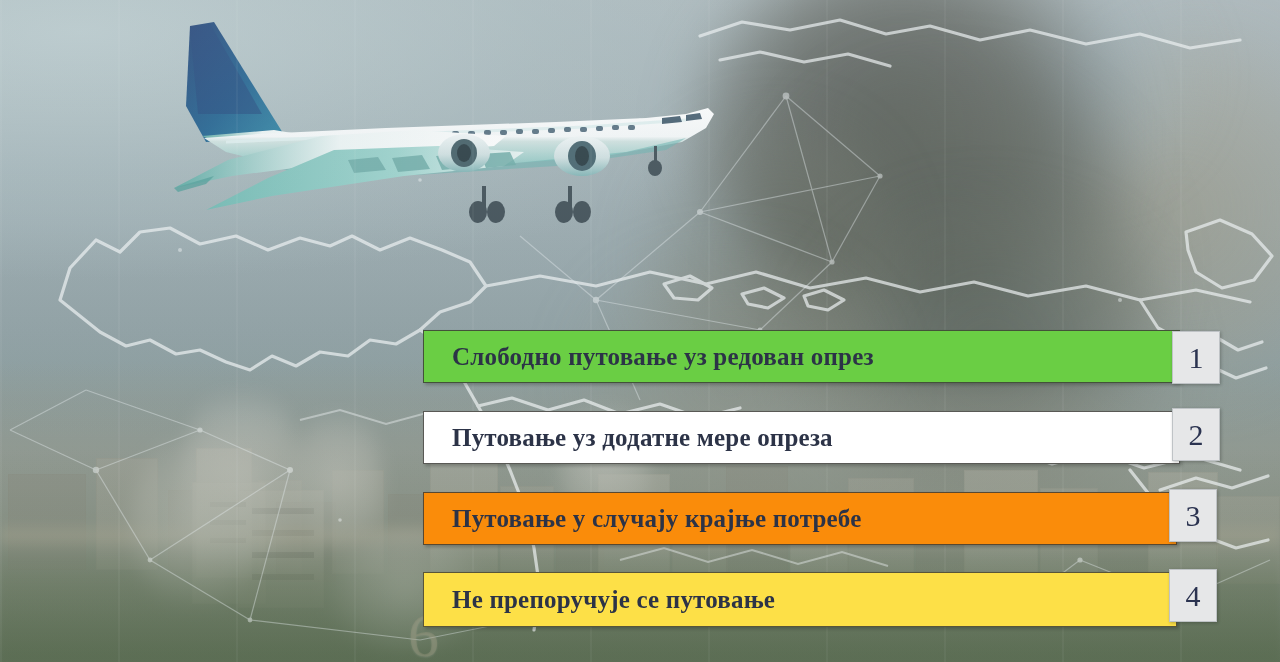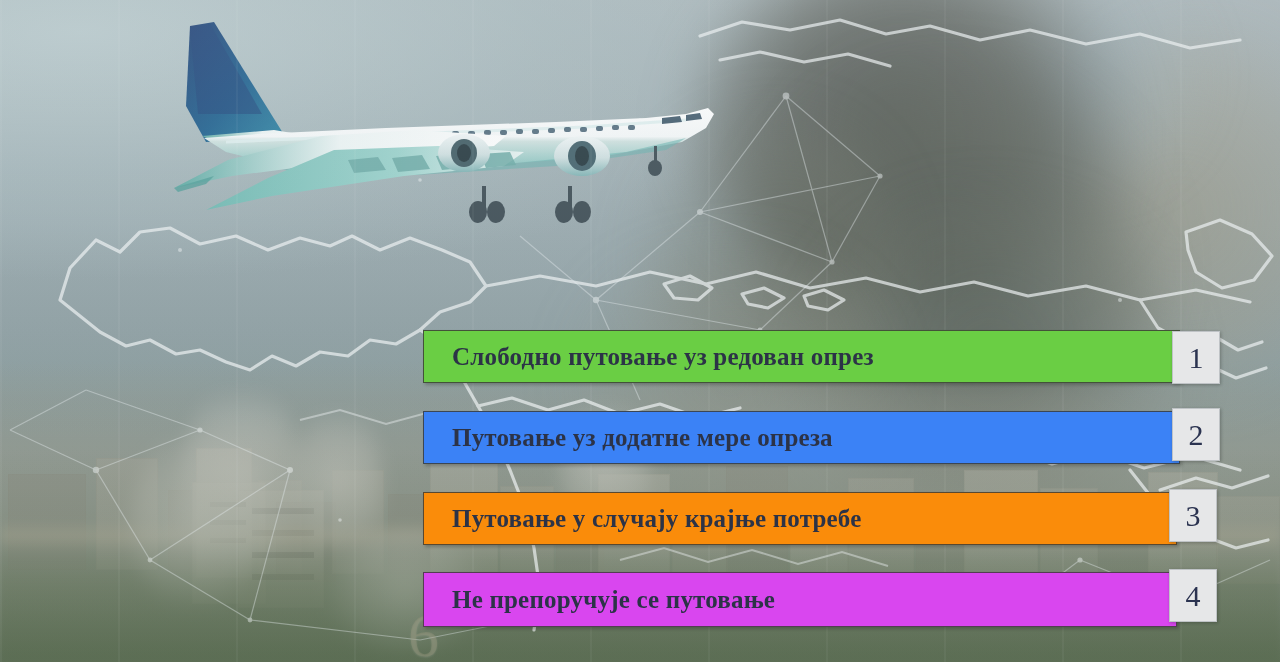--- a/index.html
+++ b/index.html
@@ -415,34 +415,34 @@
   <div class="legend">
 
     <div class="row" id="row0">
       <div class="bar" style="background: rgb(106, 206, 68);">
         <span class="bar-label" style="color: rgb(44, 51, 71);">Слободно путовање уз редован опрез</span>
       </div>
       <div class="numbox" style="background: rgb(230, 231, 232); color: rgb(43, 51, 80);">1</div>
     </div>
 
     <div class="row" id="row1">
-      <div class="bar" style="background: #3b82f6; text-align: right;">
+      <div class="bar" style="background: #ffffff; text-align: right;">
         <span class="bar-label" style="color: rgb(44, 51, 71);">Путовање уз додатне мере опреза</span>
       </div>
       <div class="numbox" style="background: rgb(230, 231, 232); color: rgb(43, 51, 80);">2</div>
     </div>
 
     <div class="row" id="row2">
       <div class="bar" style="background: rgb(250, 140, 10);">
         <span class="bar-label" style="color: rgb(44, 51, 71); text-align: right;">Путовање у случају крајње потребе</span>
       </div>
       <div class="numbox" style="background: rgb(230, 231, 232); color: rgb(43, 51, 80);">3</div>
     </div>
 
     <div class="row" id="row3">
-      <div class="bar" style="background: #d946ef; text-align: right;">
+      <div class="bar" style="background: #fde047; text-align: right;">
         <span class="bar-label" style="color: rgb(44, 51, 71);">Не препоручује се путовање</span>
       </div>
       <div class="numbox" style="background: rgb(230, 231, 232); color: rgb(43, 51, 80);">4</div>
     </div>
 
   </div>
 </div>
 
 </body></html>

